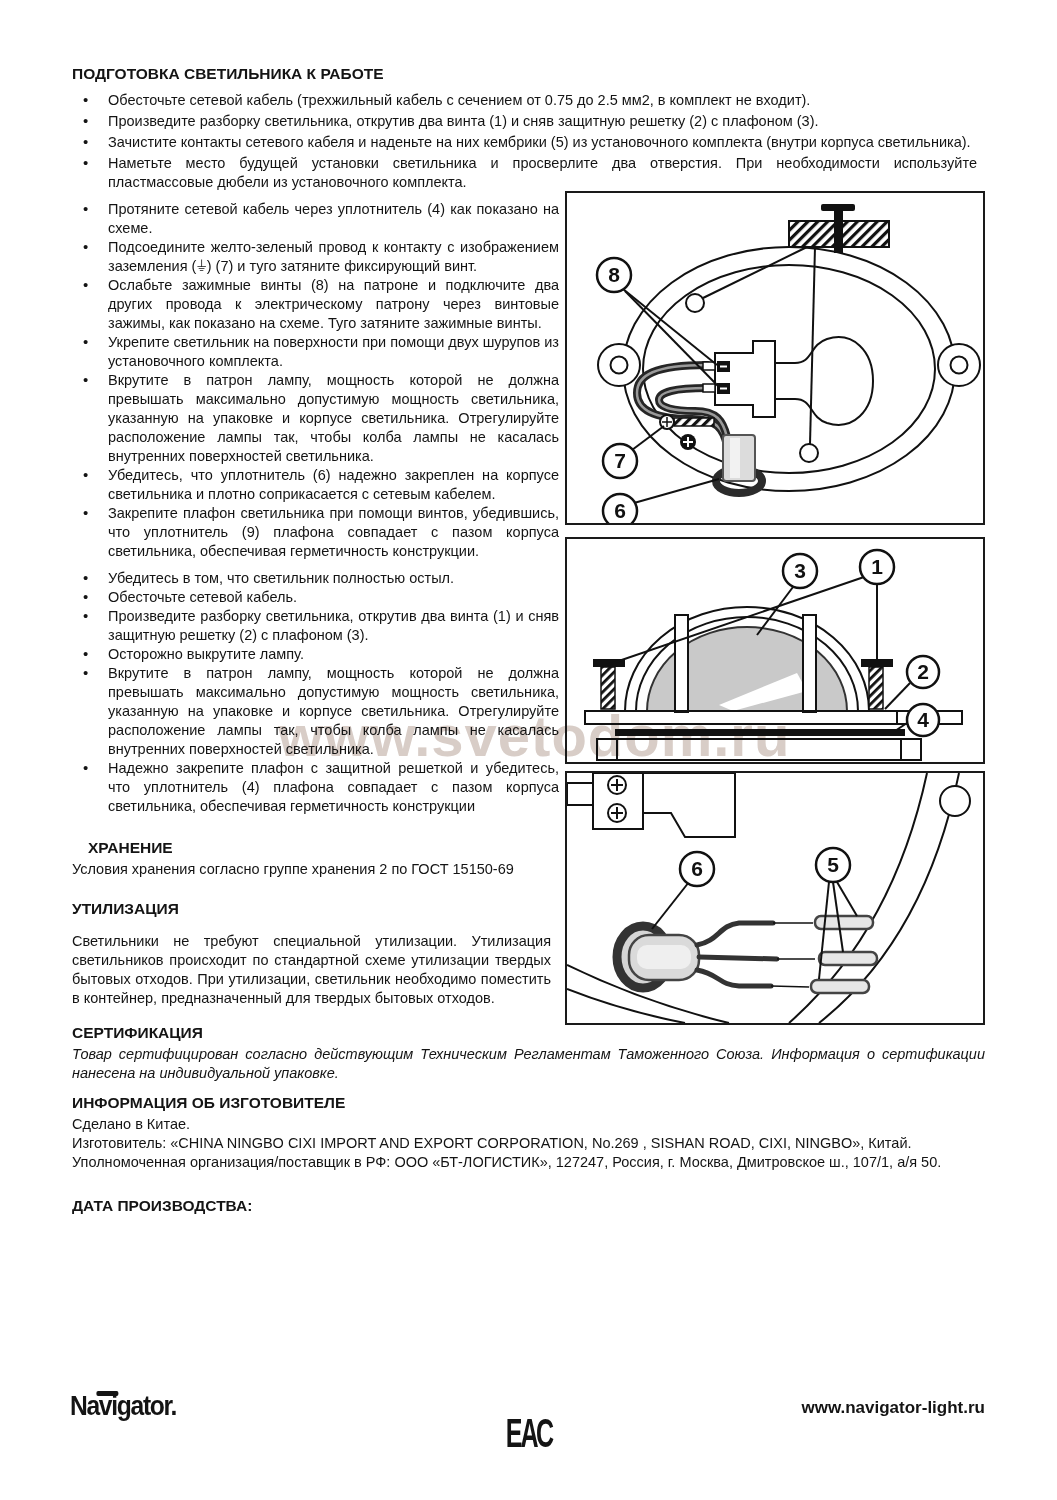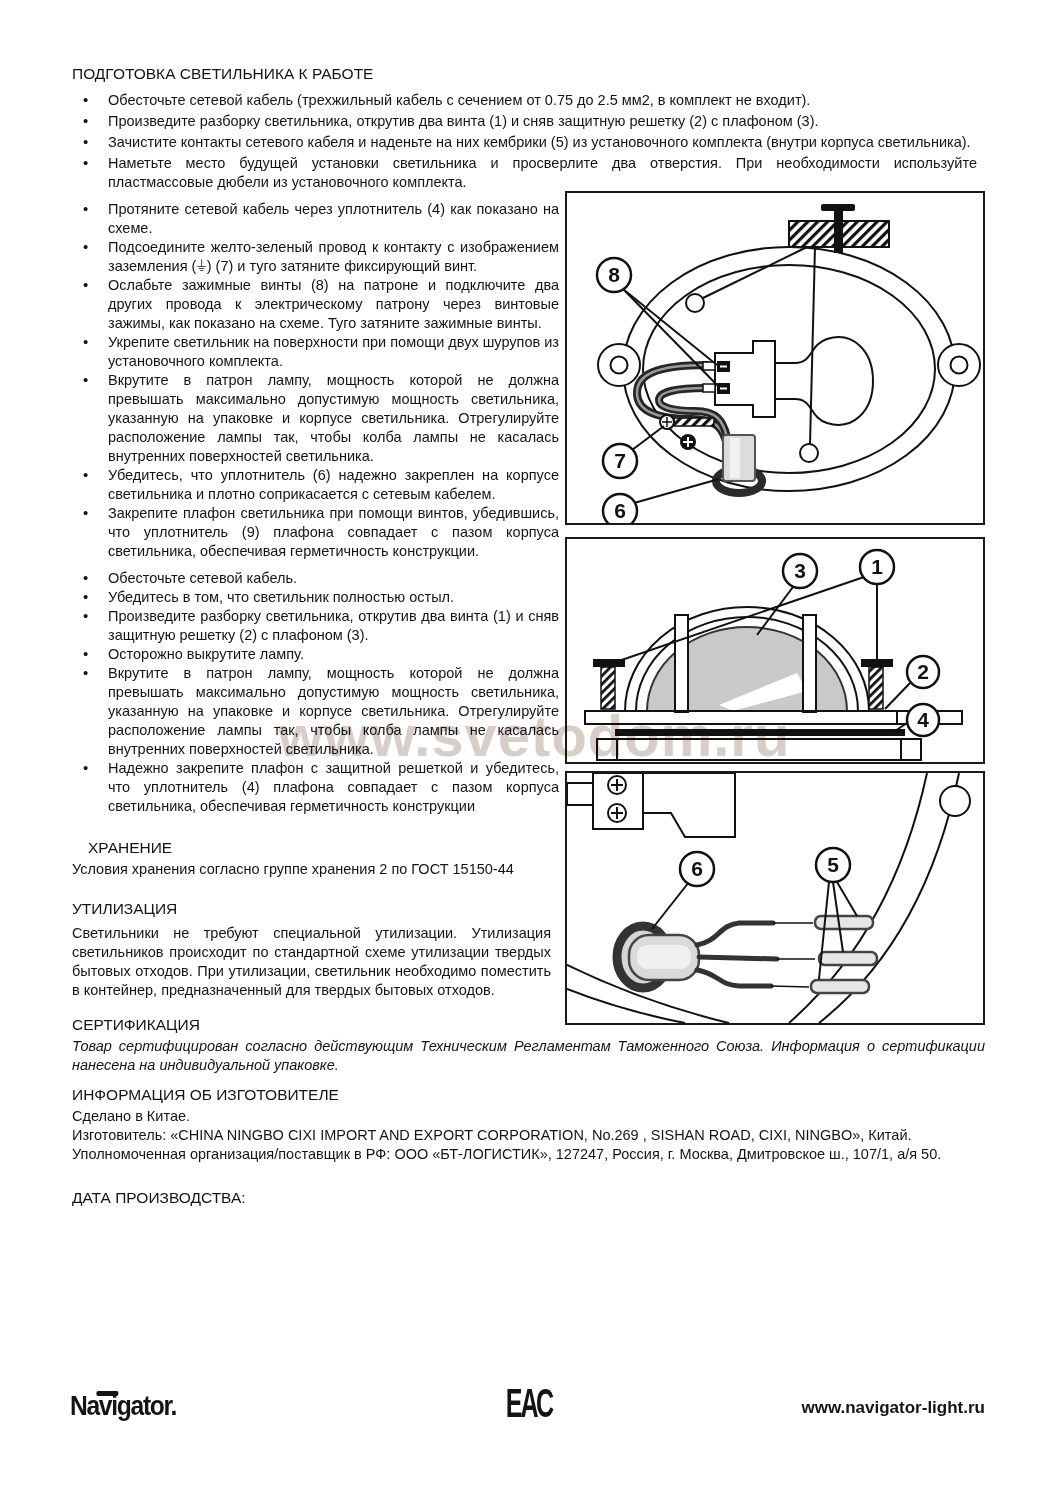--- a/index.html
+++ b/index.html
@@ -7,25 +7,25 @@
     position:relative; width:1057px; height:1500px; margin:0 auto;
     background:#ffffff; font-family:"Liberation Sans", sans-serif; color:#141414;
     overflow:hidden;
   }
   .watermark {
     position:absolute; left:278px; top:702px; z-index:0;
     font-size:58px; font-weight:700; letter-spacing:1px;
     color:#d8cdc7; white-space:nowrap;
   }
   .content { position:absolute; left:0; top:0; right:0; z-index:1; padding:64px 72px 0 72px; }
-  h1,h2 { font-size:15.5px; font-weight:400; margin:0; line-height:19px; }
+  h1,h2 { font-size:15.5px; font-weight:700; margin:0; line-height:19px; }
   h1 { margin-bottom:5px; }
   .sec-zamena   { margin:20px 0 4px; }
   .sec-storage  { margin:22px 16px 3px; }
-  .sec-disposal { margin:20px 0 6px; }
+  .sec-disposal { margin:20px 0 14px; }
   .sec-cert     { margin:15px 0 3px; padding-top:0; }
   .sec-info     { margin:10px 0 3px; }
   .sec-date     { margin:24px 0 0; }
   ul { list-style:none; margin:8px; padding:0; }
   li {
     position:relative; padding-left:28px; font-size:14.5px; line-height:19px;
     text-align:justify; margin-bottom:0;
   }
   ul.wide li { margin-bottom:2px; }
   li::before { content:"\2022"; position:absolute; left:3px; top:-1px; font-size:15px; }
@@ -40,21 +40,21 @@
   .dbox1 { height:334px; }
   .dbox2 { height:227px; margin-top:12px; }
   .dbox3 { height:254px; margin-top:7px; }
   .dbox svg { display:block; width:100%; height:100%; }
   svg text { font-family:"Liberation Sans", sans-serif; font-weight:700; font-size:21px; fill:#111; }
   
   .footer-brand { position:absolute; left:70px; top:1390px; z-index:1;
     font-size:28px; font-weight:700; letter-spacing:-1.5px;
     transform:scaleX(0.88); transform-origin:left center; }
   .footer-brand .logo-bar { position:absolute; left:30px; top:1px; width:25px; height:5px; background:#141414; border-radius:2px; }
-  .eac { position:absolute; left:50%; top:1382px; z-index:1; transform:translateX(-50%); }
+  .eac { position:absolute; left:50%; top:1412px; z-index:1; transform:translateX(-50%); }
   .eac-inner { display:inline-block; font-size:38px; font-weight:700; letter-spacing:-3px;
     transform:scaleX(0.66) scaleY(1.08); transform-origin:center; }
   .footer-site { position:absolute; right:72px; top:1398px; z-index:1; font-size:17px; font-weight:700; }
 </style>
 </head>
 <body>
 
 <div class="page">
 
   <div class="watermark">www.svetodom.ru</div>
@@ -74,30 +74,30 @@
       <li>Протяните сетевой кабель через уплотнитель (4) как показано на схеме.</li>
       <li>Подсоедините желто-зеленый провод к контакту с изображением заземления (⏚) (7) и туго затяните фиксирующий винт.</li>
       <li>Ослабьте зажимные винты (8) на патроне и подключите два других провода к электрическому патрону через винтовые зажимы, как показано на схеме. Туго затяните зажимные винты.</li>
       <li>Укрепите светильник на поверхности при помощи двух шурупов из установочного комплекта.</li>
       <li>Вкрутите в патрон лампу, мощность которой не должна превышать максимально допустимую мощность светильника, указанную на упаковке и корпусе светильника. Отрегулируйте расположение лампы так, чтобы колба лампы не касалась внутренних поверхностей светильника.</li>
       <li>Убедитесь, что уплотнитель (6) надежно закреплен на корпусе светильника и плотно соприкасается с сетевым кабелем.</li>
       <li>Закрепите плафон светильника при помощи винтов, убедившись, что уплотнитель (9) плафона совпадает с пазом корпуса светильника, обеспечивая герметичность конструкции.</li>
     </ul>
 
     <ul class="narrow">
+      <li>Убедитесь в том, что светильник полностью остыл.</li>
       <li>Обесточьте сетевой кабель.</li>
-      <li>Убедитесь в том, что светильник полностью остыл.</li>
       <li>Произведите разборку светильника, открутив два винта (1) и сняв защитную решетку (2) с плафоном (3).</li>
       <li>Осторожно выкрутите лампу.</li>
       <li>Вкрутите в патрон лампу, мощность которой не должна превышать максимально допустимую мощность светильника, указанную на упаковке и корпусе светильника. Отрегулируйте расположение лампы так, чтобы колба лампы не касалась внутренних поверхностей светильника.</li>
       <li>Надежно закрепите плафон с защитной решеткой и убедитесь, что уплотнитель (4) плафона совпадает с пазом корпуса светильника, обеспечивая герметичность конструкции</li>
     </ul>
 
     <h2 class="sec-storage">ХРАНЕНИЕ</h2>
-    <p class="narrow">Условия хранения согласно группе хранения 2 по ГОСТ 15150-44</p>
+    <p class="narrow">Условия хранения согласно группе хранения 2 по ГОСТ 15150-69</p>
 
     <h2 class="sec-disposal">УТИЛИЗАЦИЯ</h2>
     <p class="narrow just">Светильники не требуют специальной утилизации. Утилизация светильников происходит по стандартной схеме утилизации твердых бытовых отходов. При утилизации, светильник необходимо поместить в контейнер, предназначенный для твердых бытовых отходов.</p>
 
     <h2 class="sec-cert">СЕРТИФИКАЦИЯ</h2>
     <p class="cert-body">Товар сертифицирован согласно действующим Техническим Регламентам  Таможенного Союза. Информация о сертификации нанесена на индивидуальной упаковке.</p>
 
     <h2 class="sec-info">ИНФОРМАЦИЯ ОБ ИЗГОТОВИТЕЛЕ</h2>
     <p class="info-line">Сделано в Китае.</p>
     <p class="info-line">Изготовитель: «CHINA NINGBO CIXI IMPORT AND EXPORT CORPORATION, No.269 , SISHAN ROAD, CIXI, NINGBO», Китай.</p>

